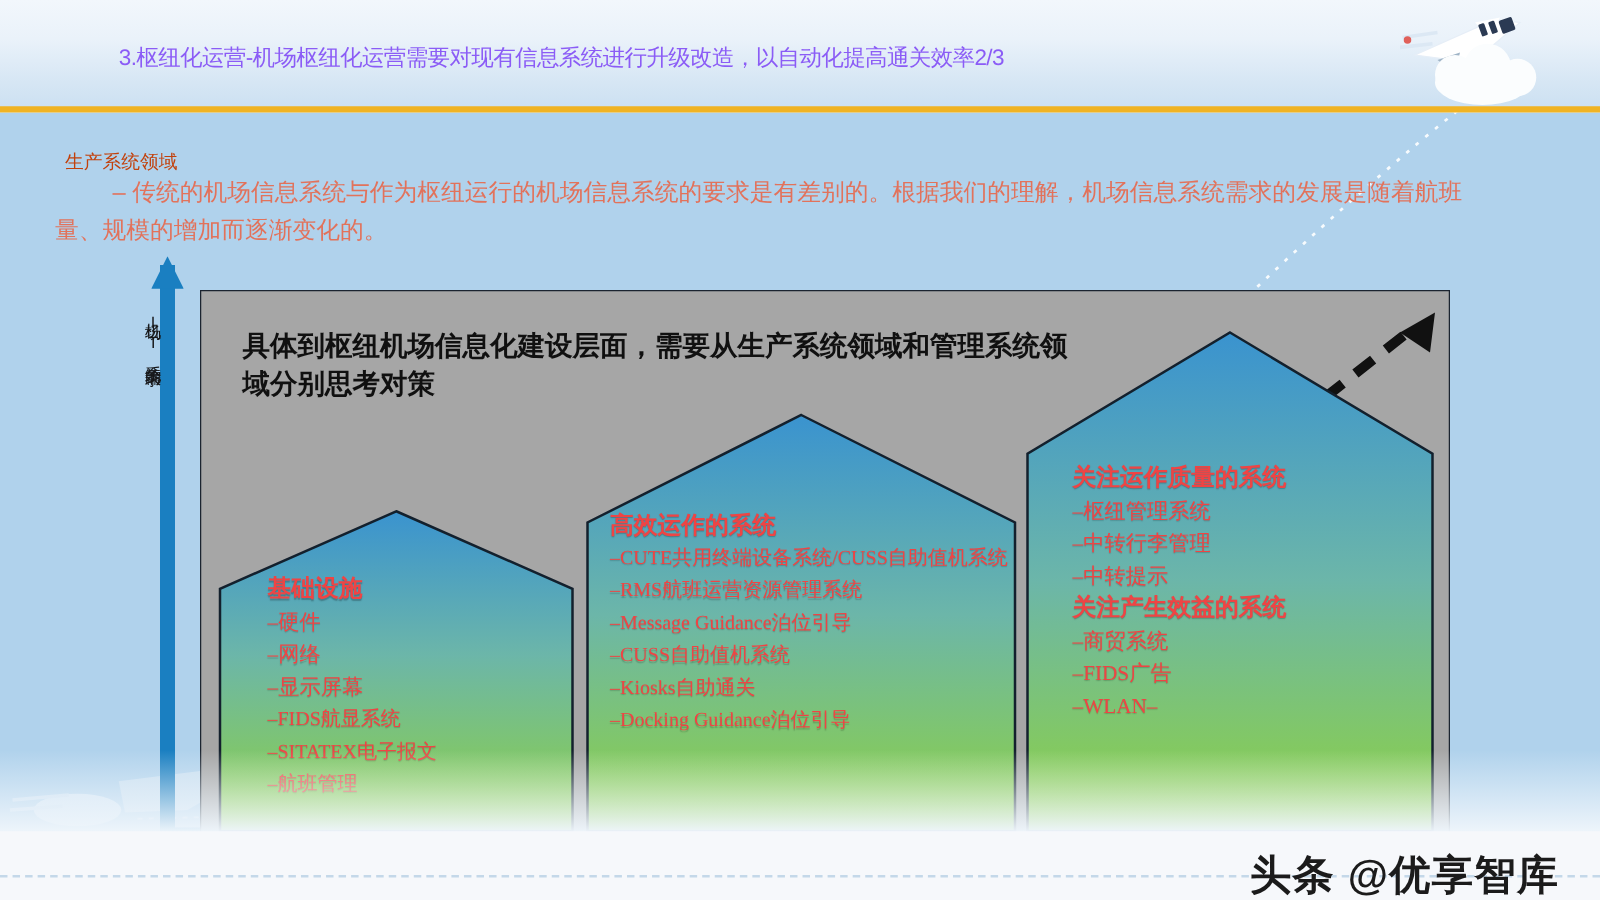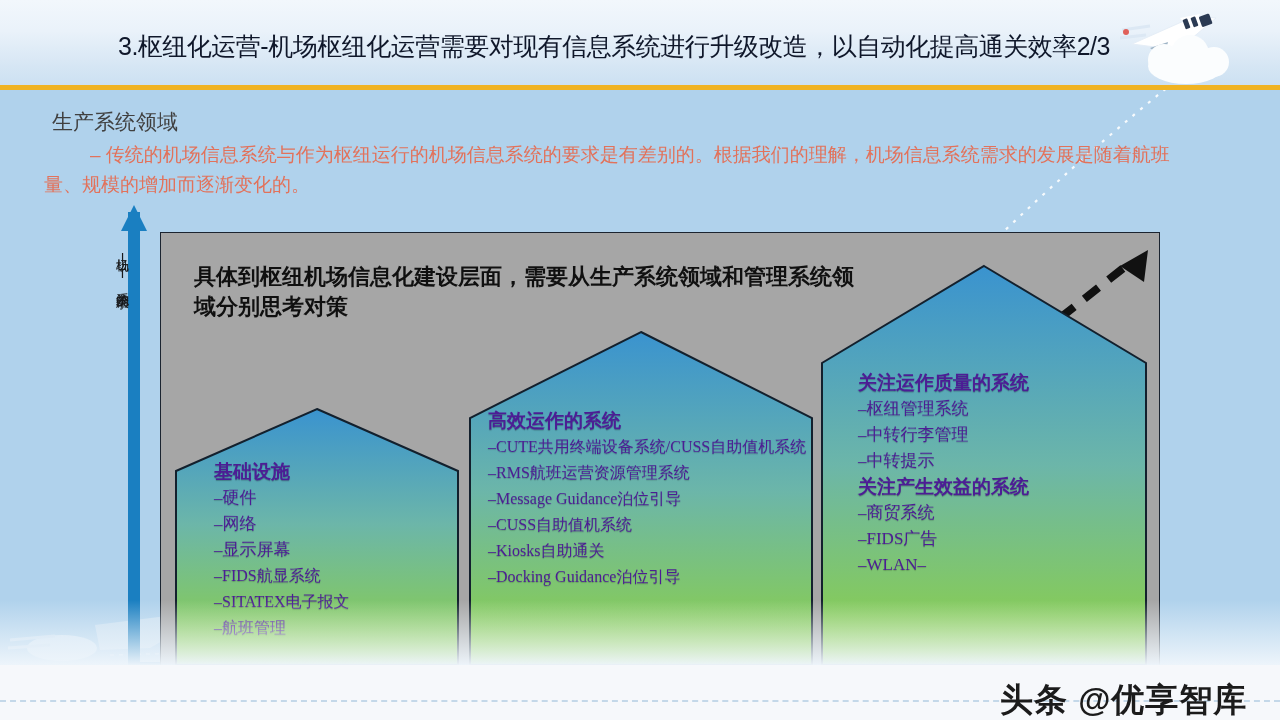--- a/index.html
+++ b/index.html
@@ -14,22 +14,22 @@
   
   .header-band{
     position:absolute;left:0;top:0;width:1280px;height:88px;
     background:linear-gradient(180deg,#f2f7fc 0%,#eaf2fa 35%,#d6e6f4 75%,#cbe0f2 100%);
   }
   .header-rule{
     position:absolute;left:0;top:85px;width:1280px;height:5px;
     background:#f0b323;
   }
   .header-title{
-    position:absolute;left:118px;top:30px;width:1010px;
-    font-size:25px;line-height:32px;color:#0f172a;
+    position:absolute;left:95px;top:30px;width:1010px;
+    font-size:18px;line-height:32px;color:#8b5cf6;
     letter-spacing:-0.5px;white-space:nowrap;
   }
 
   
   .body-bg{
     position:absolute;left:0;top:90px;width:1280px;height:575px;
     background:#b0d2ec;
   }
   .body-fade{
     position:absolute;left:0;top:600px;width:1280px;height:120px;
@@ -73,21 +73,21 @@
     position:absolute;left:194px;top:262px;width:660px;
     font-family:"Liberation Serif","DejaVu Serif",serif;
     font-size:22px;line-height:30px;color:#101010;font-weight:bold;
   }
   .dash-arrow{position:absolute;left:1048px;top:248px;width:115px;height:78px;}
 
   
   .house{position:absolute;}
   .house svg{position:absolute;left:0;top:0;}
 
-  .house-text{position:absolute;color:#4c1d95;}
+  .house-text{position:absolute;color:#ef4444;}
   .h-title{
     font-family:"Liberation Serif","DejaVu Serif",serif;
     font-weight:bold;font-size:19px;line-height:26px;
     text-shadow:0 1px 1px rgba(0,0,0,.25);
   }
   .h-item{
     font-family:"Liberation Serif","DejaVu Serif",serif;
     font-size:17px;line-height:26px;white-space:nowrap;
     text-shadow:0 1px 1px rgba(0,0,0,.20);
   }
@@ -99,22 +99,22 @@
 
   
   .watermark{
     position:absolute;left:1000px;top:674px;width:280px;height:52px;
     font-size:33px;font-weight:bold;color:#1b1b1b;line-height:52px;
     letter-spacing:1px;white-space:nowrap;
   }
 
   
   .sub-head{
-    position:absolute;left:52px;top:108px;
-    font-size:21px;color:#404040;line-height:28px;white-space:nowrap;
+    position:absolute;left:52px;top:116px;
+    font-size:15px;color:#c2410c;line-height:28px;white-space:nowrap;
   }
   .sub-body{
     position:absolute;left:44px;top:140px;width:1140px;
     font-size:19px;line-height:30px;color:#e2725b;
     text-indent:46px;
   }
 </style>
 </head>
 <body>
 

